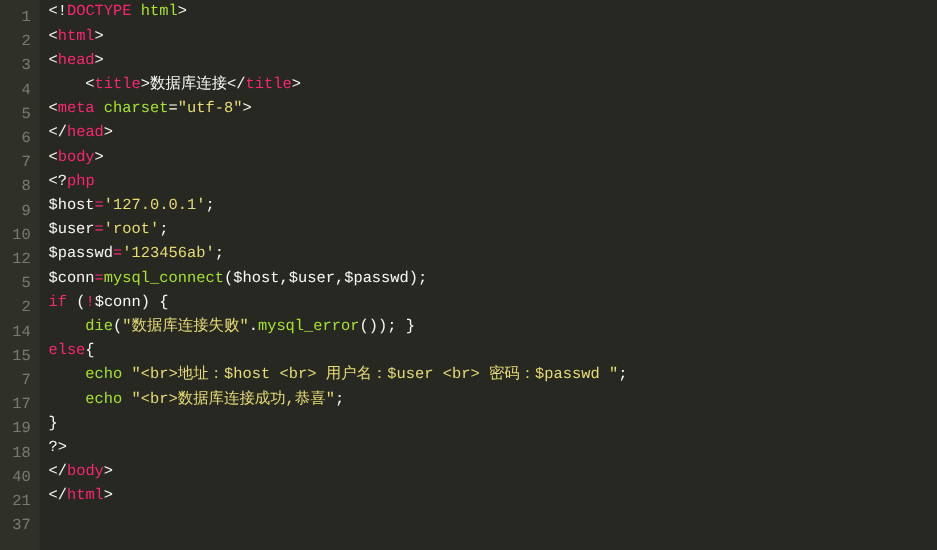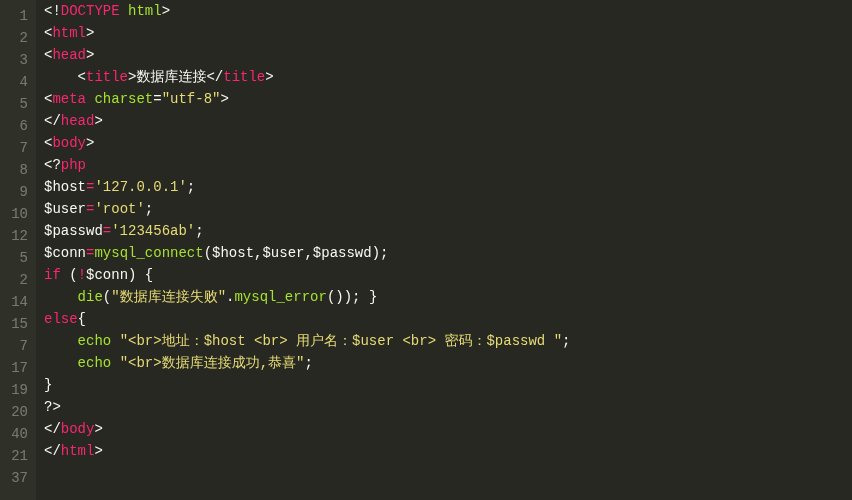--- a/index.html
+++ b/index.html
@@ -57,19 +57,19 @@
       <div>9</div>
       <div>10</div>
       <div>12</div>
       <div>5</div>
       <div>2</div>
       <div>14</div>
       <div>15</div>
       <div>7</div>
       <div>17</div>
       <div>19</div>
-      <div>20</div>
+      <div>18</div>
       <div>40</div>
       <div>21</div>
       <div>37</div>
     </div>
   <div class="code" id="code"><div class="line"><span class="p">&lt;</span><span class="p">!</span><span class="t">DOCTYPE</span><span class="p"> </span><span class="a">html</span><span class="p">&gt;</span></div><div class="line"><span class="p">&lt;</span><span class="t">html</span><span class="p">&gt;</span></div><div class="line"><span class="p">&lt;</span><span class="t">head</span><span class="p">&gt;</span></div><div class="line"><span class="p">    &lt;</span><span class="t">title</span><span class="p">&gt;数据库连接&lt;/</span><span class="t">title</span><span class="p">&gt;</span></div><div class="line"><span class="p">&lt;</span><span class="t">meta</span><span class="p"> </span><span class="a">charset</span><span class="p">=</span><span class="s">"utf-8"</span><span class="p">&gt;</span></div><div class="line"><span class="p">&lt;/</span><span class="t">head</span><span class="p">&gt;</span></div><div class="line"><span class="p">&lt;</span><span class="t">body</span><span class="p">&gt;</span></div><div class="line"><span class="p">&lt;?</span><span class="t">php</span></div><div class="line"><span class="p">$host</span><span class="t">=</span><span class="s">'127.0.0.1'</span><span class="p">;</span></div><div class="line"><span class="p">$user</span><span class="t">=</span><span class="s">'root'</span><span class="p">;</span></div><div class="line"><span class="p">$passwd</span><span class="t">=</span><span class="s">'123456ab'</span><span class="p">;</span></div><div class="line"><span class="p">$conn</span><span class="t">=</span><span class="a">mysql_connect</span><span class="p">($host,$user,$passwd);</span></div><div class="line"><span class="t">if</span><span class="p"> (</span><span class="t">!</span><span class="p">$conn) {</span></div><div class="line"><span class="p">    </span><span class="a">die</span><span class="p">(</span><span class="s">"数据库连接失败"</span><span class="p">.</span><span class="a">mysql_error</span><span class="p">()); }</span></div><div class="line"><span class="t">else</span><span class="p">{</span></div><div class="line"><span class="p">    </span><span class="a">echo</span><span class="p"> </span><span class="s">"&lt;br&gt;地址：$host &lt;br&gt; 用户名：$user &lt;br&gt; 密码：$passwd "</span><span class="p">;</span></div><div class="line"><span class="p">    </span><span class="a">echo</span><span class="p"> </span><span class="s">"&lt;br&gt;数据库连接成功,恭喜"</span><span class="p">;</span></div><div class="line"><span class="p">}</span></div><div class="line"><span class="p">?&gt;</span></div><div class="line"><span class="p">&lt;/</span><span class="t">body</span><span class="p">&gt;</span></div><div class="line"><span class="p">&lt;/</span><span class="t">html</span><span class="p">&gt;</span></div><div class="line"></div></div>
 </div>
 
 </body></html>

